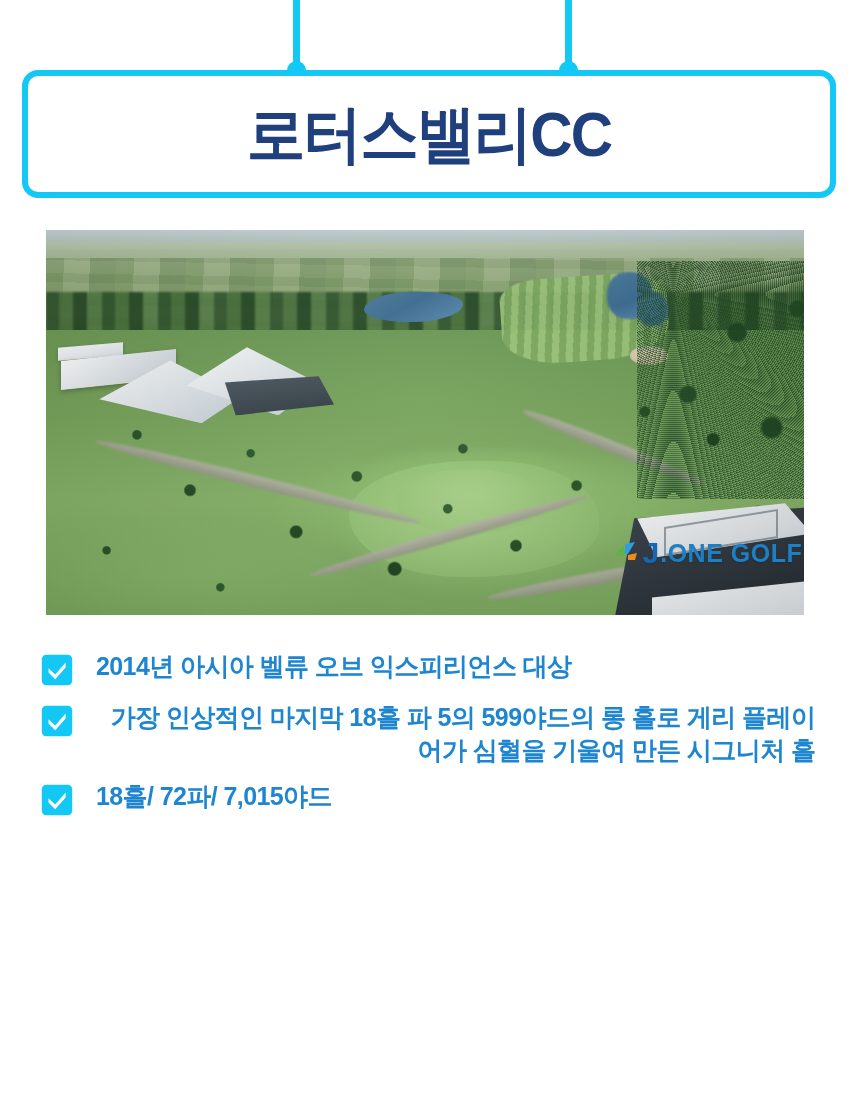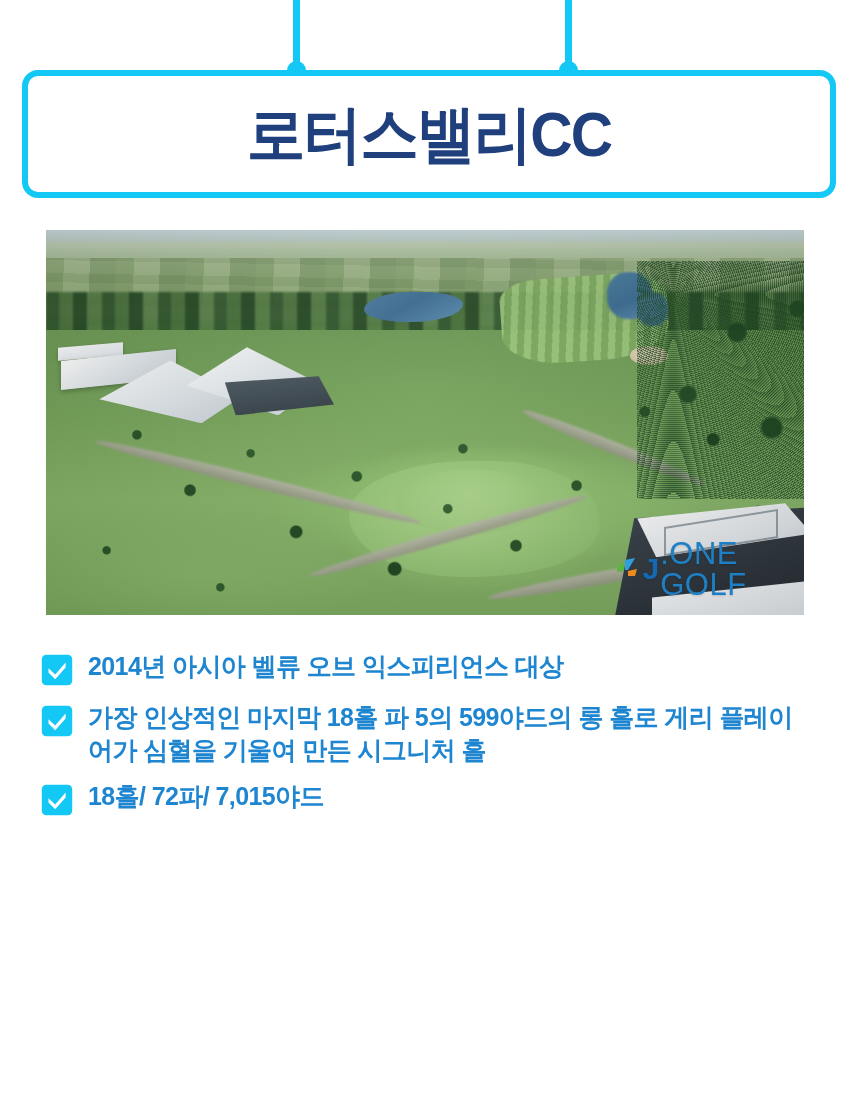--- a/index.html
+++ b/index.html
@@ -236,46 +236,46 @@
   .watermark {
     position: absolute;
     left: 75%;
     top: 80%;
     display: flex;
     align-items: center;
     gap: 1px;
   }
   .wm-mark { position: relative; width: 26px; height: 22px; margin-right: 1px; }
   .wm-text {
-    font-size: 31px;
-    font-weight: 400;
+    font-size: 25px;
+    font-weight: 700;
     color: #1e7fc4;
     letter-spacing: .5px;
     line-height: 1;
     text-shadow: 0 1px 2px rgba(0,0,0,.15);
   }
   .wm-j {
     font-size: 30px; font-weight: 800; color: #1569b4; line-height: 1;
     text-shadow: 0 1px 2px rgba(0,0,0,.15);
   }
 
   
   .checklist {
     position: absolute;
     left: 40px;
     top: 650px;
     width: 790px;
   }
   .check-item {
     display: flex;
     align-items: flex-start;
-    gap: 14px;
+    gap: 22px;
     margin-bottom: 4px;
   }
-  .check-item.gap-before { margin-top: 14px; }
+  .check-item.gap-before { margin-top: 14px; text-align: right; }
   .checkbox {
     flex: 0 0 auto;
     width: 34px;
     height: 34px;
     margin-top: 3px;
   }
   .check-text {
     color: #1e85d0;
     font-size: 25.5px;
     font-weight: 700;

